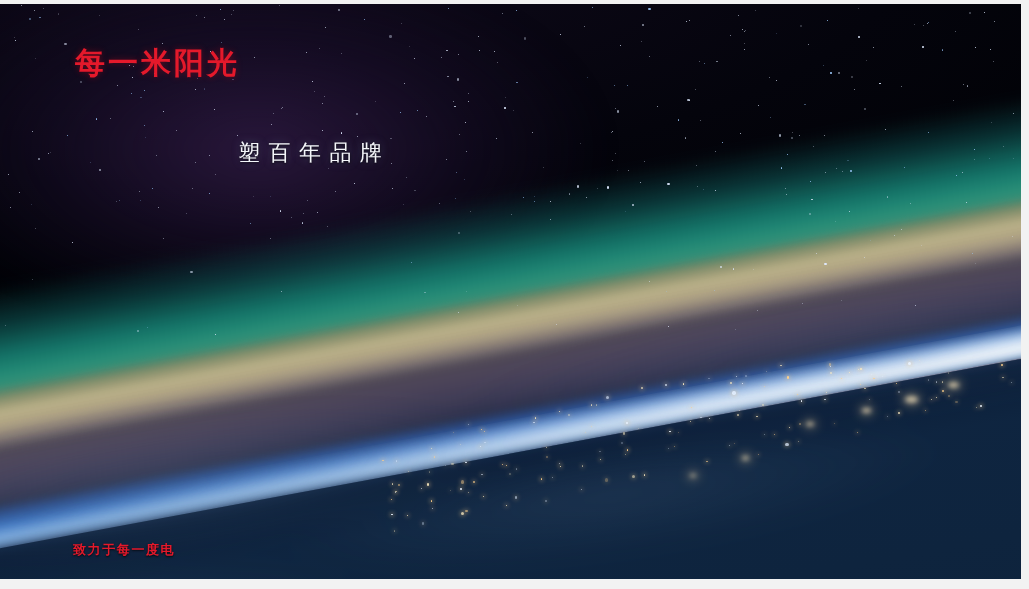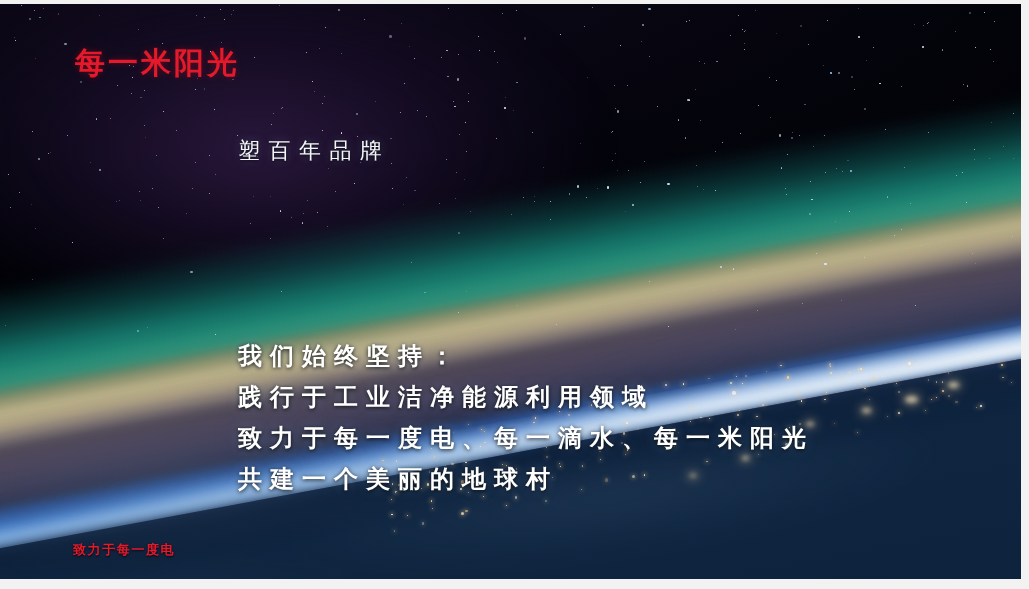--- a/index.html
+++ b/index.html
@@ -145,21 +145,21 @@
     display:flex;align-items:center;gap:9px;white-space:nowrap;
   }
   .brand-mark{display:block;}
   .brand-cn{
     font-size:17px;font-weight:bold;color:#f3f4f6;letter-spacing:1px;
     text-shadow:0 1px 2px rgba(0,0,0,.8);
   }
 
   
   .vision{
-    position:absolute;left:238px;top:128px;font-family:Liberation Mono, monospace;
+    position:absolute;left:238px;top:128px;
   }
   .vision .ln{
     font-size:22px;font-weight:500;color:#f4f6fa;
     letter-spacing:8.5px;line-height:41px;white-space:nowrap;
     text-shadow:0 1px 3px rgba(0,0,0,.85), 0 0 10px rgba(140,170,210,.35);
   }
 
   .pledge{
     position:absolute;left:238px;top:332px;
   }
@@ -686,23 +686,17 @@
         <i style="left:690px;top:470px;width:6px;height:3px;border-radius:50%;opacity:.75;background:#ffe9bd;filter:blur(2.5px);box-shadow:0 0 10px 3px rgba(255,215,150,.45);"></i>
       </div>
 
     <div class="slide-title">每一米阳光</div>
 
 
     <div class="vision">
       <div class="ln">塑百年品牌</div>
     </div>
 
-    <div class="pledge">
-      <div class="ln">我们始终坚持：</div>
-      <div class="ln">践行于工业洁净能源利用领域</div>
-      <div class="ln">致力于每一度电、每一滴水、每一米阳光</div>
-      <div class="ln">共建一个美丽的地球村</div>
-    </div>
 
     <div class="foot-left">致力于每一度电</div>
 
   </div>
 </div>
 
 </body></html>

